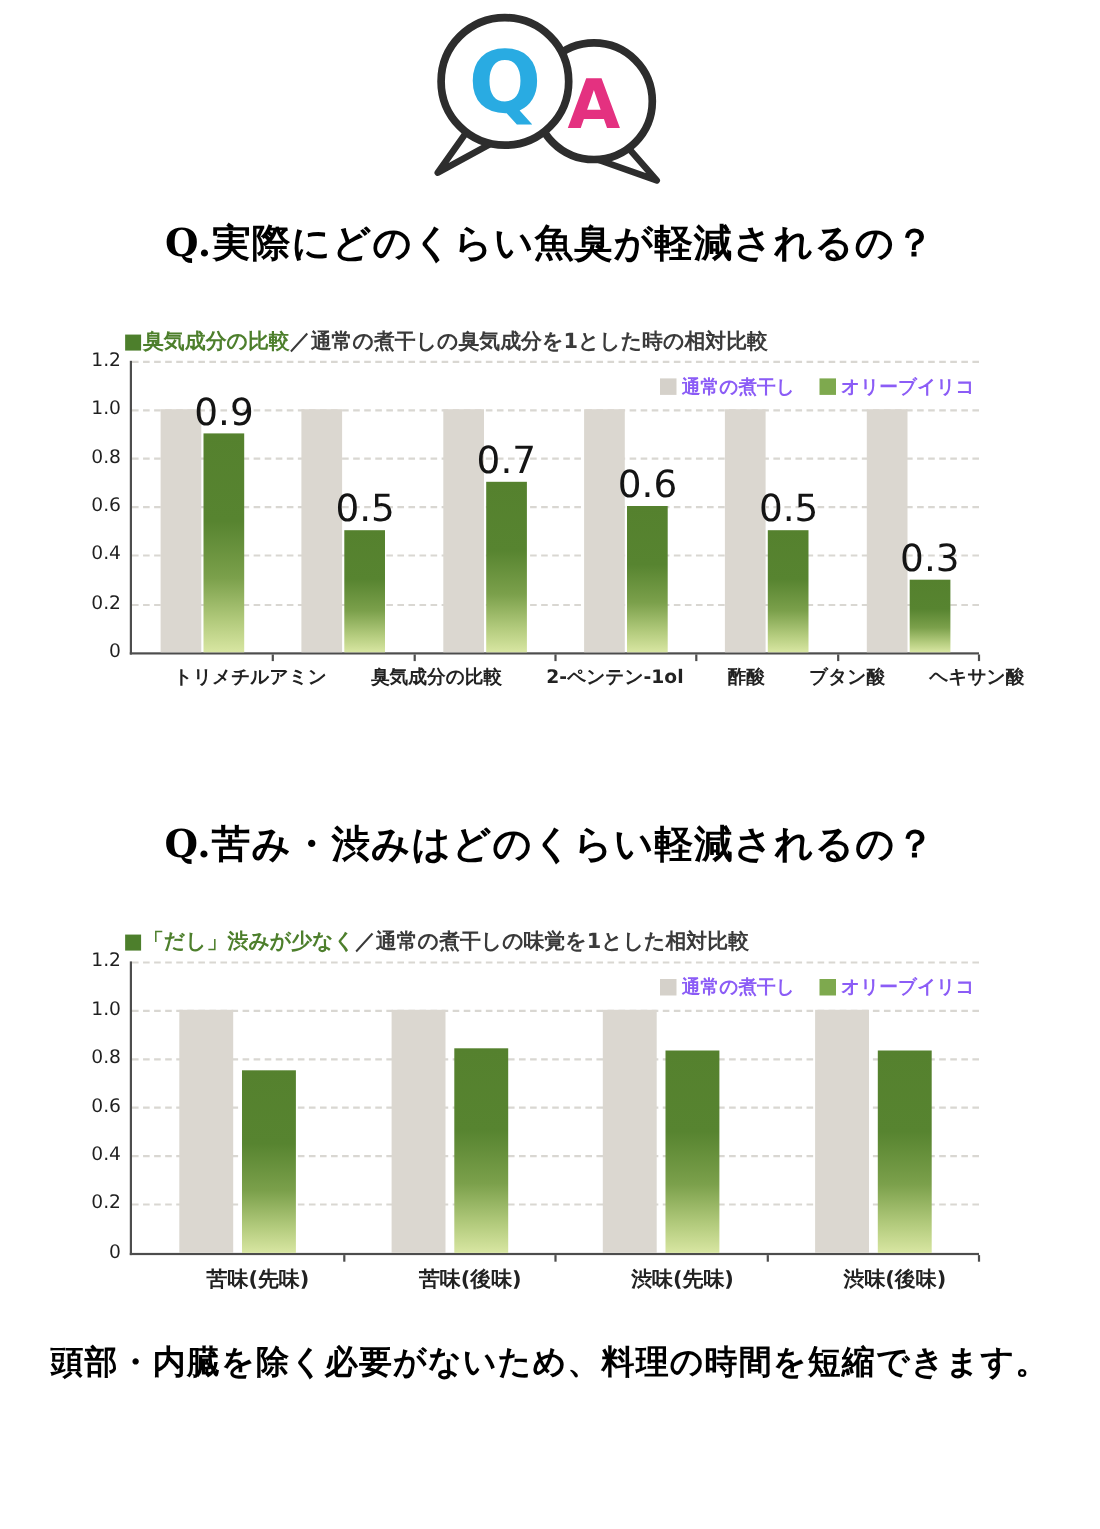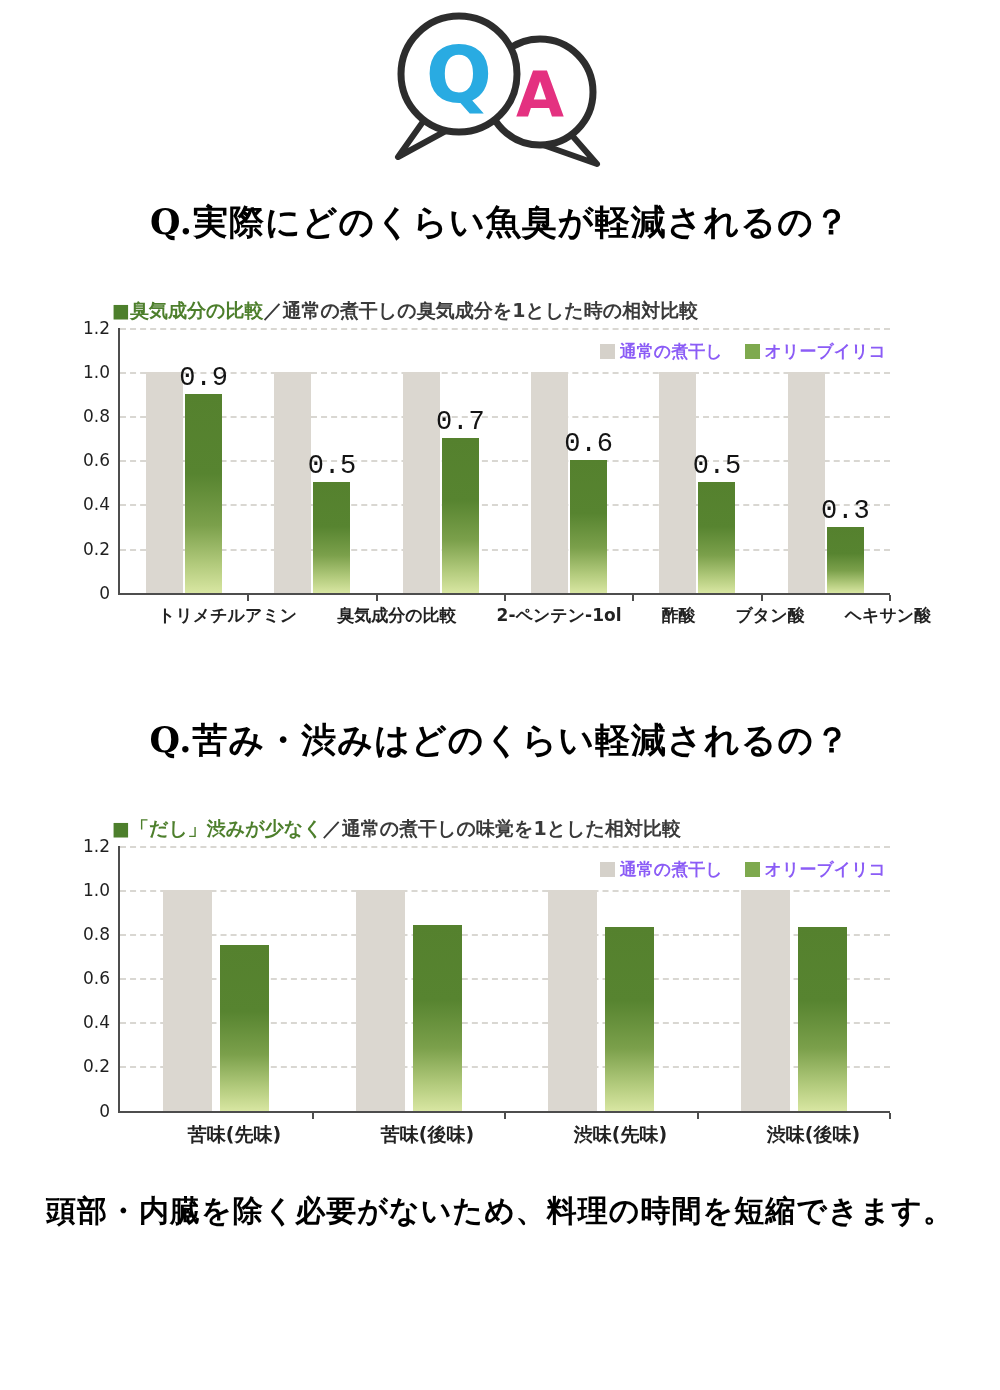--- a/index.html
+++ b/index.html
@@ -13,21 +13,21 @@
   
   .qa-icon-wrap{width:235px;margin:6px auto 0;}
   .qa-icon-wrap svg{display:block;width:235px;height:165px;}
 
   
   .q-heading{
     margin:30px 0 0;text-align:center;
     font-family:"DejaVu Serif","Liberation Serif",serif;
     font-size:35px;font-weight:bold;color:#000;letter-spacing:1px;line-height:1.2;
   }
-  .q-heading.second{margin-top:92px;}
+  .q-heading.second{margin-top:120px;}
 
   
   .chart{margin:56px 0 0 70px;width:820px;}
   .chart-title{margin:0 0 6px 42px;font-size:19px;font-weight:bold;line-height:1.2;}
   .t-green{color:#4d7f2c;}
   .t-dark{color:#3a3a3a;}
 
   .chart-row{display:flex;}
   .y-col{width:48px;position:relative;height:265px;flex:none;}
   .y-tick{position:absolute;right:8px;transform:translateY(-50%);font-size:17px;color:#1f1f1f;line-height:1;}
@@ -39,21 +39,21 @@
   .groups{position:absolute;left:0;right:0;top:0;bottom:0;display:flex;}
   .group{flex:1;display:flex;align-items:flex-end;justify-content:center;}
   .bar{flex:none;}
   .bar-normal{background:#dbd7d0;}
   .bar-olive{
     position:relative;
     background:linear-gradient(180deg,#55812e 0%,#578430 40%,#7ba04b 66%,#b3cb7d 86%,#d8e6a2 100%);
   }
   .bar-label{
     position:absolute;bottom:calc(100% + 2px);left:50%;transform:translateX(-50%);
-    font-size:27px;color:#141414;white-space:nowrap;line-height:1;font-family:Liberation Mono, monospace;
+    font-size:34px;color:#141414;white-space:nowrap;line-height:1;
   }
   .xtick{position:absolute;bottom:-8px;width:2px;height:6px;background:#4d4d4d;transform:translateX(-1px);}
   .x-row{display:flex;margin-top:9px;}
   .x-spacer{width:48px;flex:none;}
   .x-labels{flex:1;display:flex;}
   .x-label{flex:1;text-align:center;font-size:17px;font-weight:bold;color:#222;white-space:nowrap;margin-left:40px;}
   .chart[data-variant="taste"] .x-label{font-size:19px;}
 
   
   .answer{

